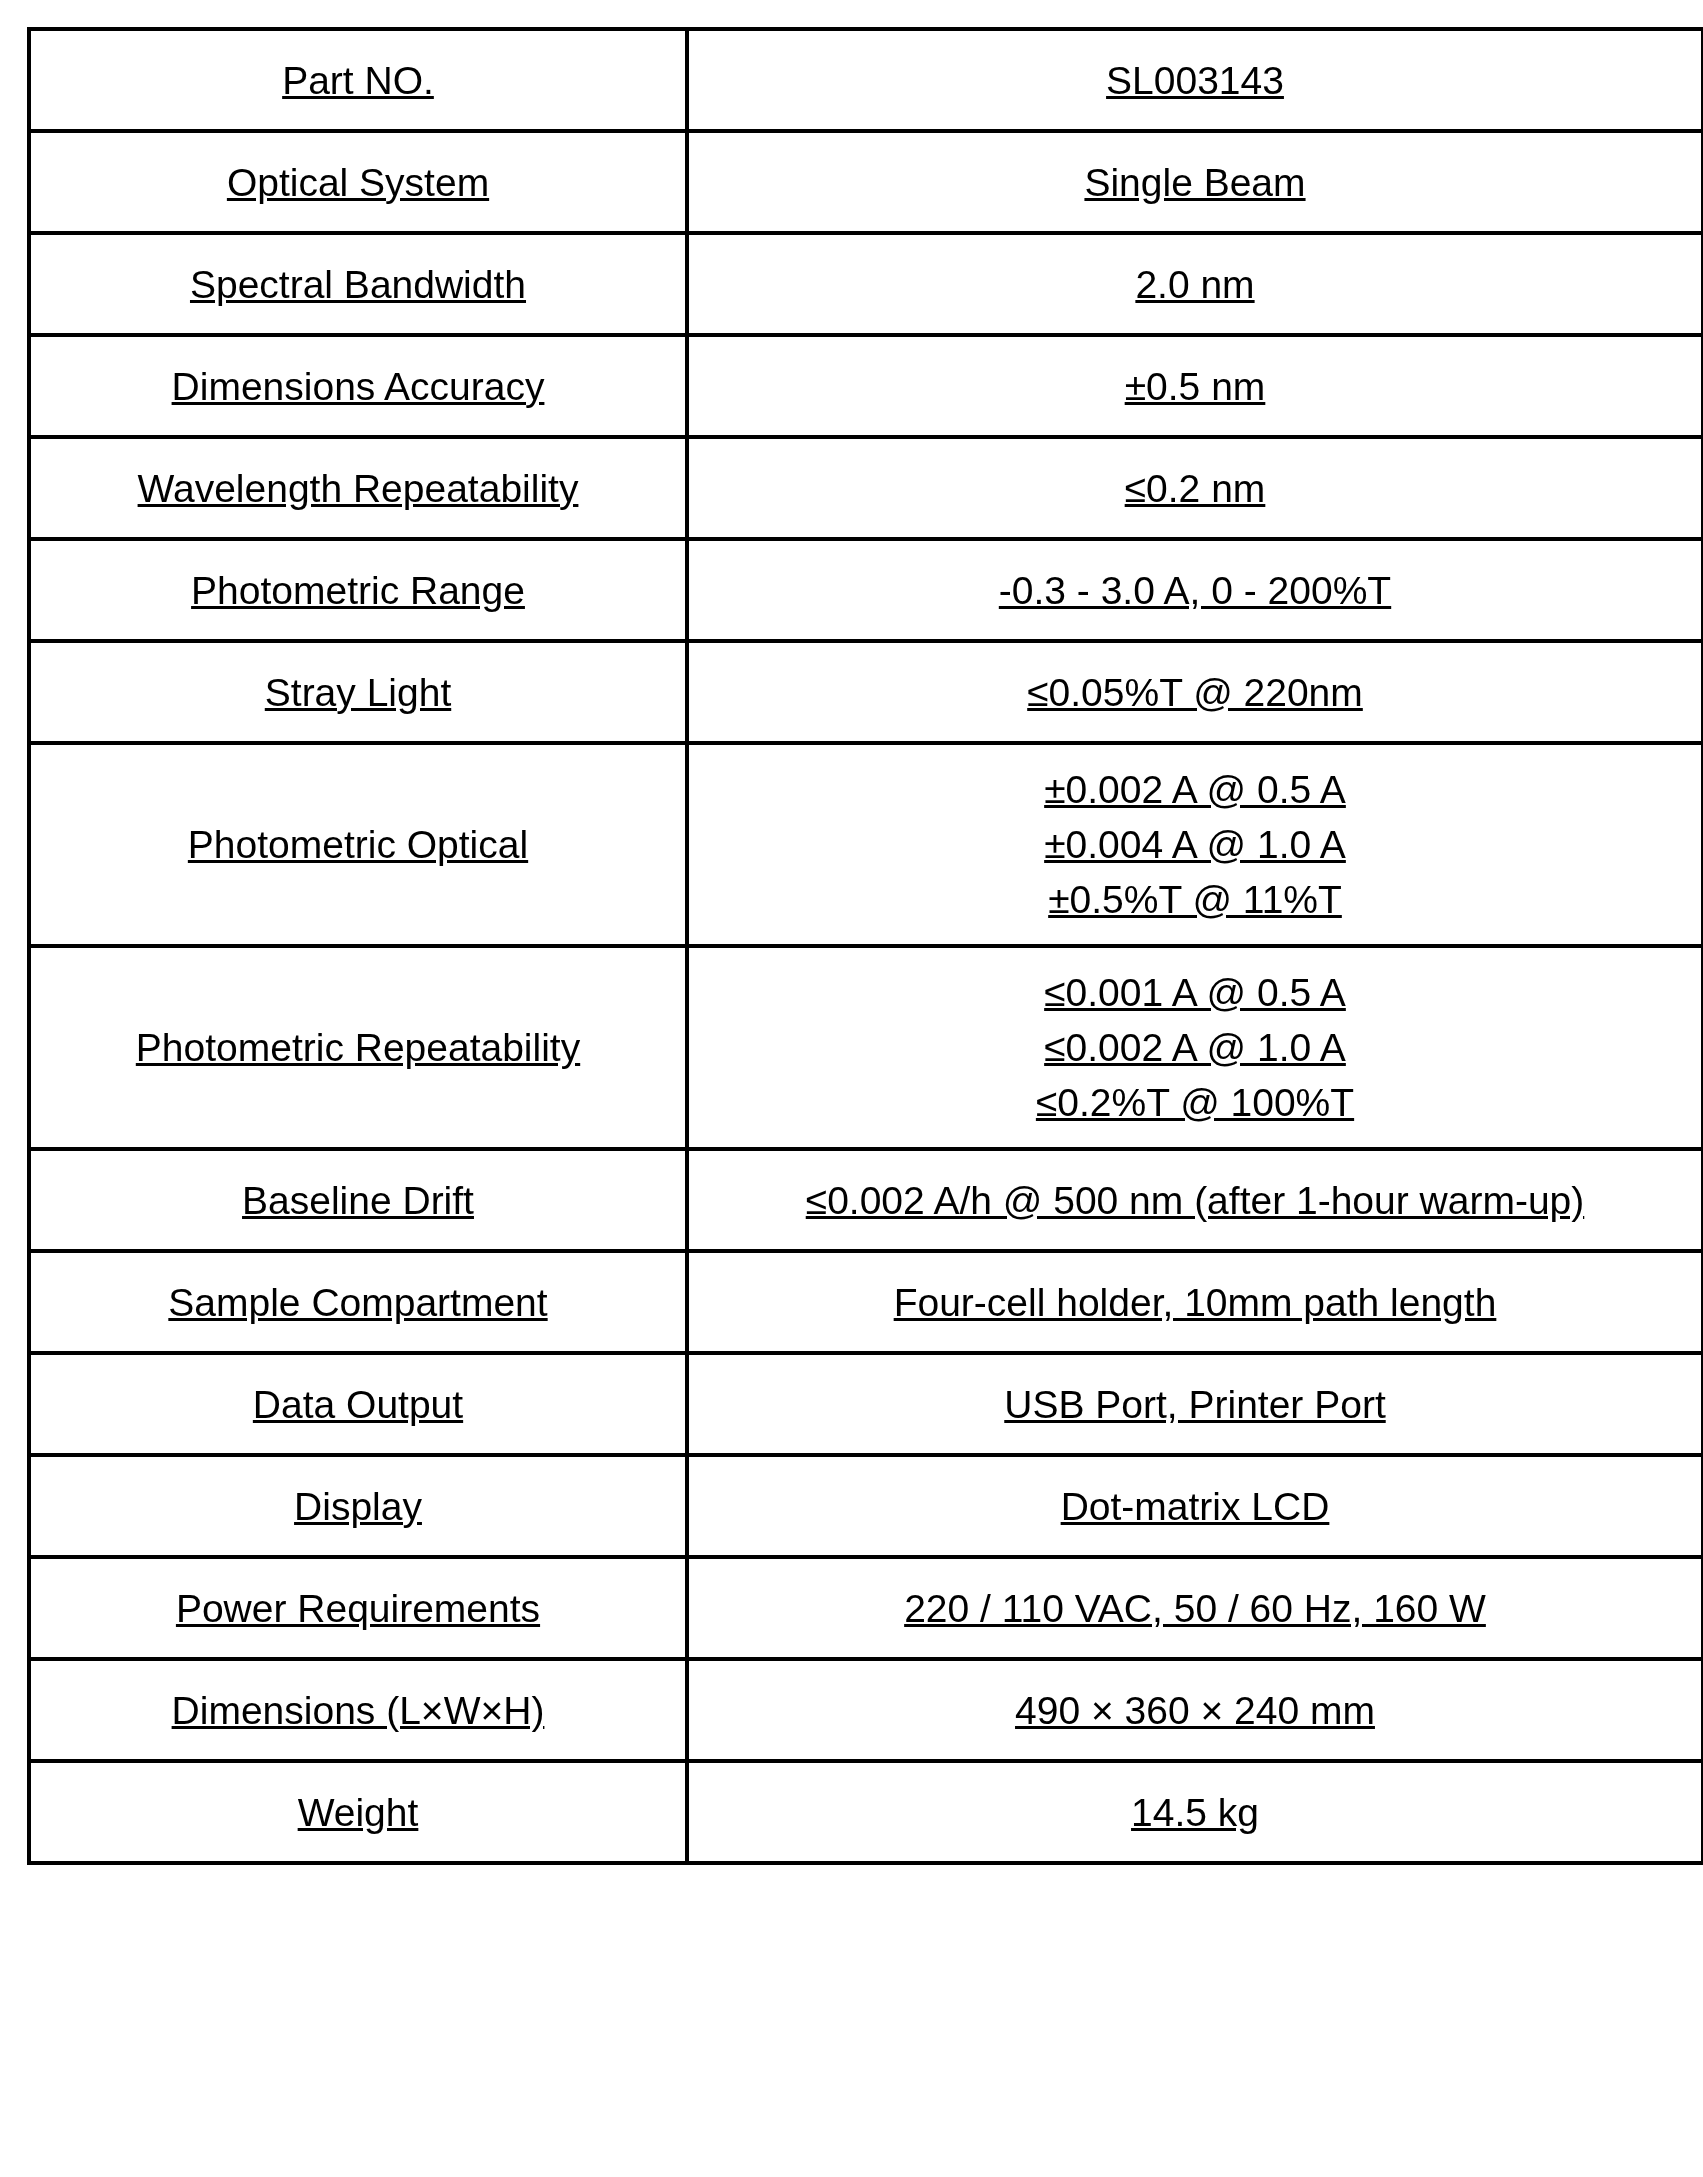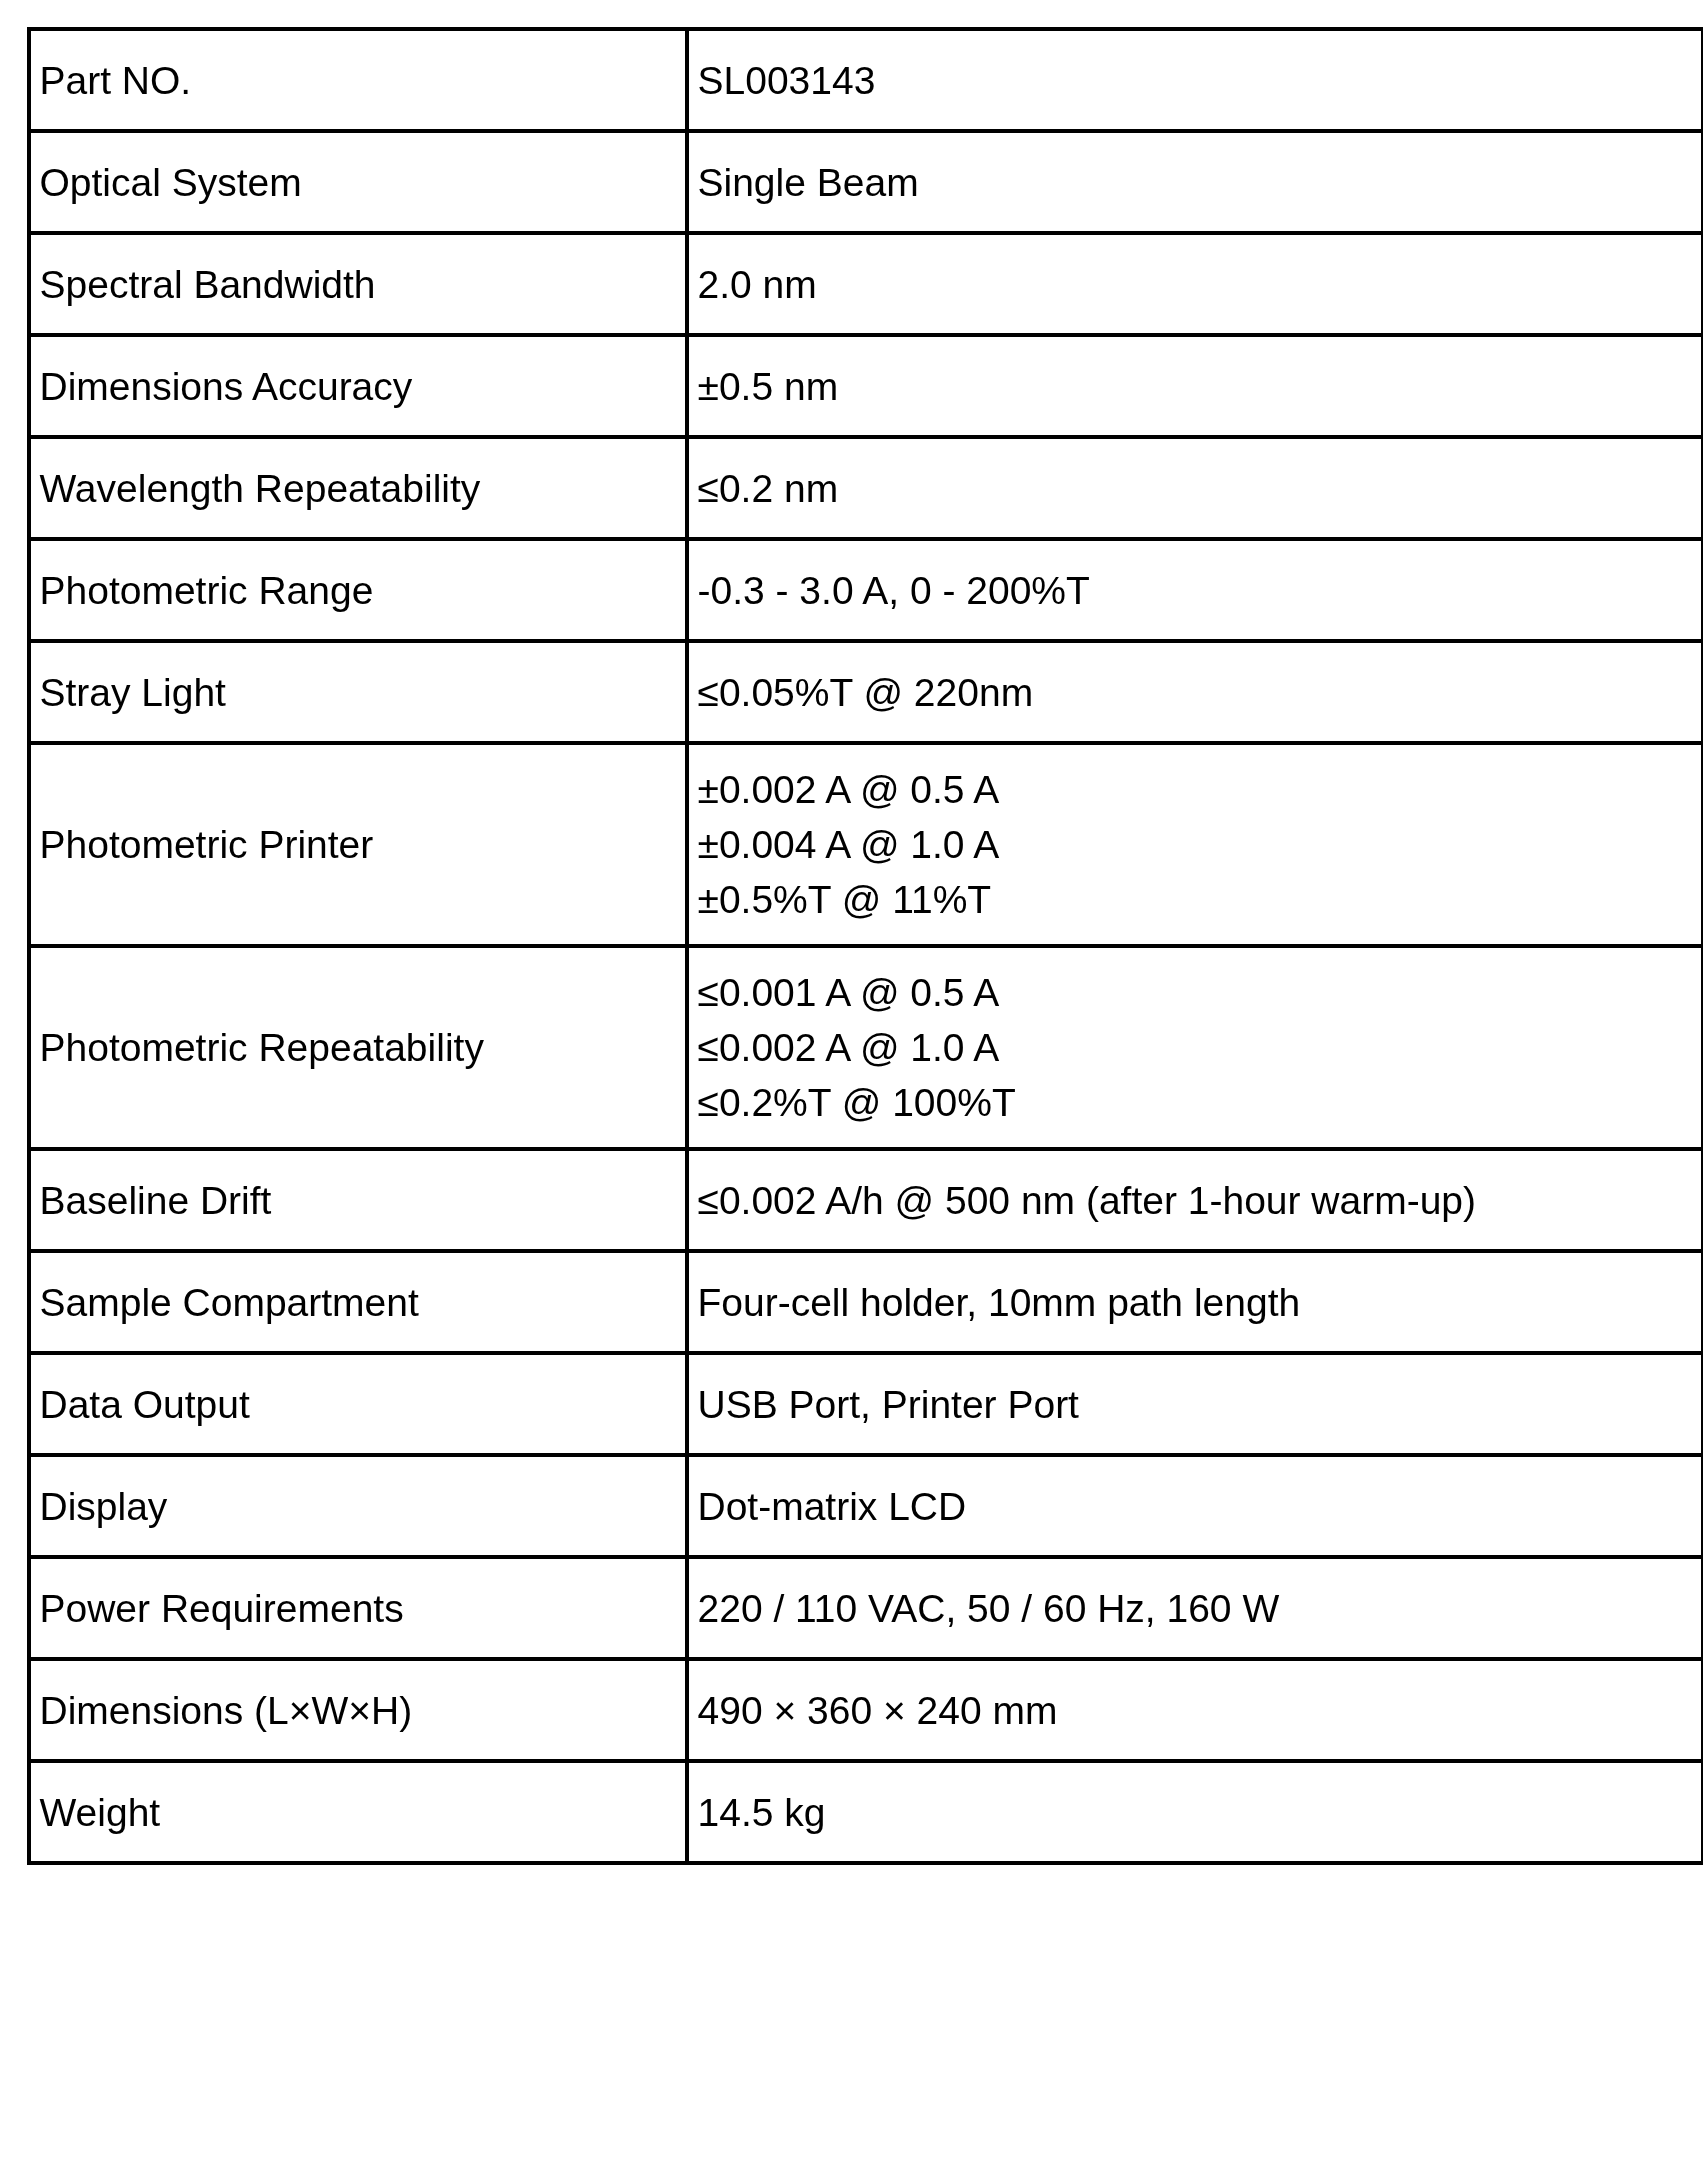--- a/index.html
+++ b/index.html
@@ -17,24 +17,26 @@
   table.spec {
     position: absolute;
     left: 27px;
     top: 27px;
     width: 1649px;
     border-collapse: collapse;
     table-layout: fixed;
   }
   table.spec td {
     border: 4.3px solid #000000;
+    text-align: center;
     vertical-align: middle;
     font-size: 39px;
     line-height: 55px;
     padding: 0 8.5px;
+    text-decoration: underline;
   }
   td.label-cell { width: 637px; }
   td.value-cell { width: 995px; white-space: pre-line; }
   tr.h1 { height: 102px; }
   tr.h2 { height: 132px; }
   tr.h3 { height: 203px; }
 </style>
 </head>
 <body>
 
@@ -62,21 +64,21 @@
     </tr>
     <tr class="h1">
       <td class="label-cell">Photometric Range</td>
       <td class="value-cell">-0.3 - 3.0 A, 0 - 200%T</td>
     </tr>
     <tr class="h1">
       <td class="label-cell">Stray Light</td>
       <td class="value-cell">≤0.05%T @ 220nm</td>
     </tr>
     <tr class="h3">
-      <td class="label-cell">Photometric Printer</td>
+      <td class="label-cell">Photometric Optical</td>
       <td class="value-cell">±0.002 A @ 0.5 A
 ±0.004 A @ 1.0 A
 ±0.5%T @ 11%T</td>
     </tr>
     <tr class="h3">
       <td class="label-cell">Photometric Repeatability</td>
       <td class="value-cell">≤0.001 A @ 0.5 A
 ≤0.002 A @ 1.0 A
 ≤0.2%T @ 100%T</td>
     </tr>

